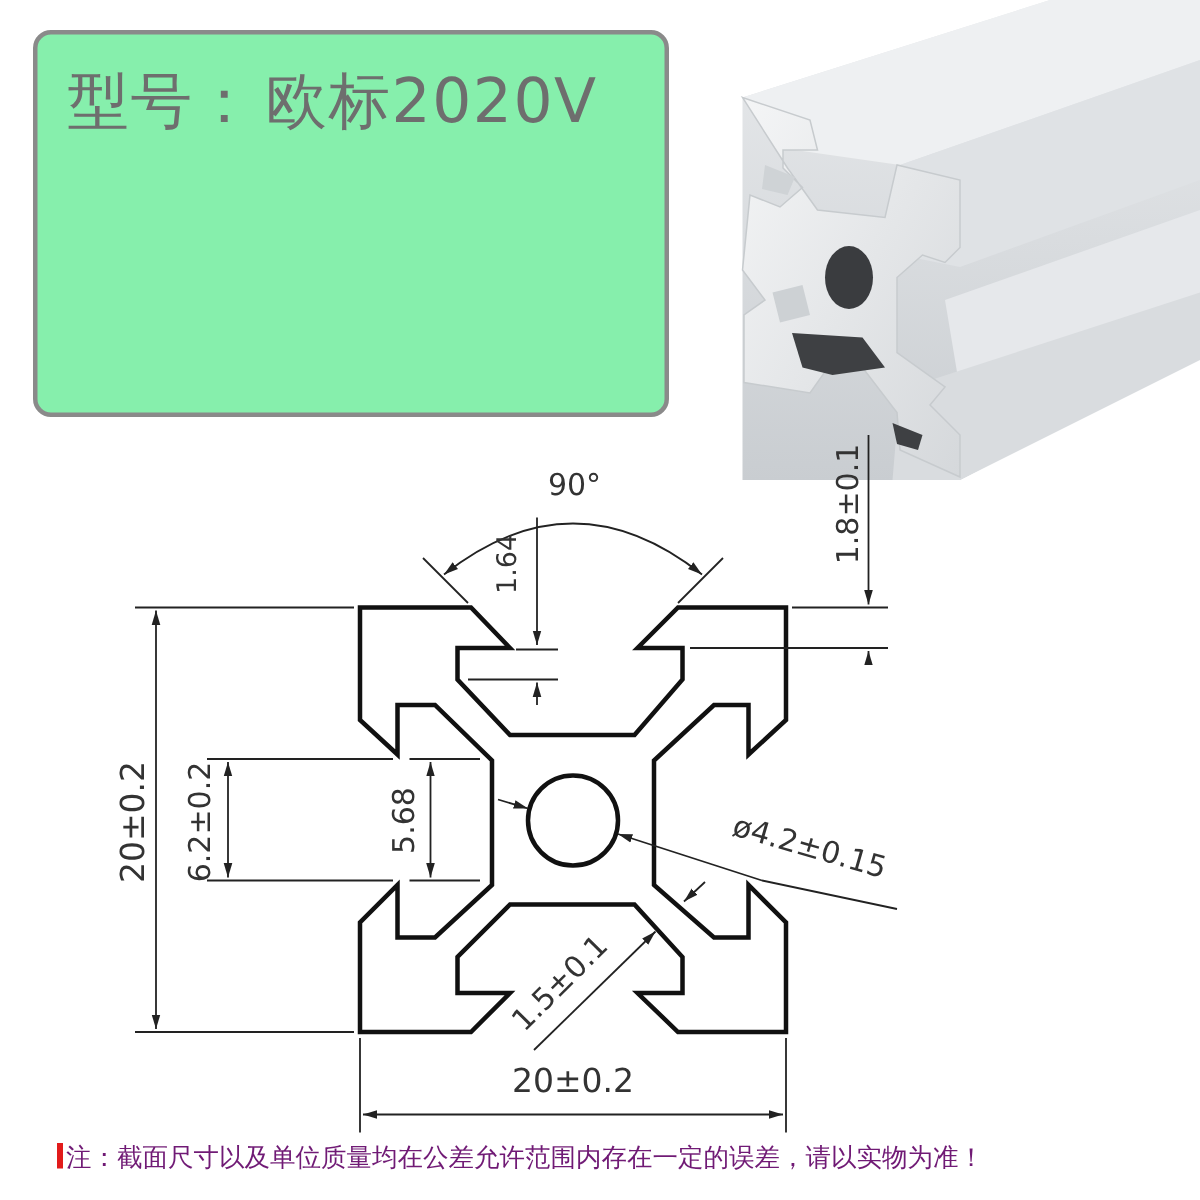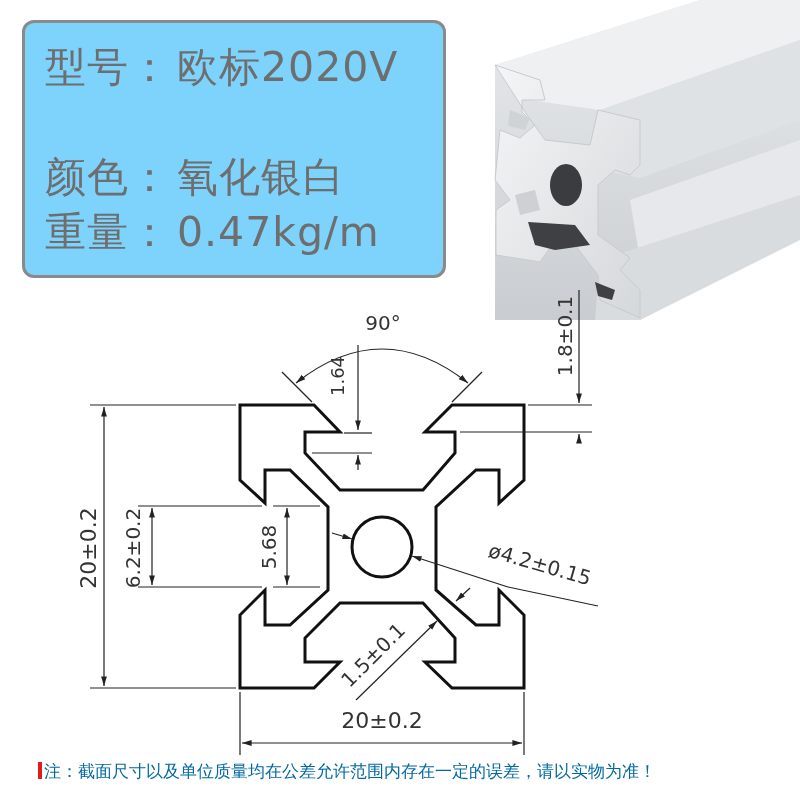--- a/index.html
+++ b/index.html
@@ -1,43 +1,37 @@
 <!DOCTYPE html>
 <html><head>
 <meta charset="utf-8">
 <style>
   html, body { margin:0; padding:0; background:#ffffff; }
   body { width:800px; height:800px; position:relative; overflow:hidden; font-family:"DejaVu Sans", sans-serif; }
   .spec-box {
     position:absolute; left:22px; top:20px; width:424px; height:258px;
-    border:3px solid #8a8a8a; border-radius:12px; box-sizing:border-box; background:#7dd3fc;
+    border:3px solid #8a8a8a; border-radius:12px; box-sizing:border-box; background:#86efac;
   }
   .spec-row { position:absolute; left:20px; font-size:41px; color:#6e6e6e; line-height:48px; white-space:nowrap; letter-spacing:1px; }
   .spec-row .k { display:inline-block; }
   .spec-row .v { display:inline-block; margin-left:6px; }
   .photo { position:absolute; left:486px; top:0; width:314px; height:320px; }
   .drawing { position:absolute; left:0; top:280px; width:800px; height:480px; }
   .note {
-    position:absolute; left:6px; top:760px; font-size:17px; color:#0369a1; white-space:nowrap;padding-left:32px;
+    position:absolute; left:6px; top:760px; font-size:17px; color:#701a75; white-space:nowrap;padding-left:32px;
   }
   .note .bar { display:inline-block; width:4px; height:17px; background:#e21b1b; vertical-align:-2px; margin-right:2px; }
   svg text { font-family:"DejaVu Sans", sans-serif; fill:#333; }
 </style>
 </head>
 <body>
 
 <div class="spec-box">
   <div class="spec-row" style="top:20px">
     <span class="k">型号：</span><span class="v">欧标2020V</span>
-  </div>
-  <div class="spec-row" style="top:130px">
-    <span class="k">颜色：</span><span class="v">氧化银白</span>
-  </div>
-  <div class="spec-row" style="top:185px">
-    <span class="k">重量：</span><span class="v">0.47kg/m</span>
   </div>
 </div>
 
 <svg class="photo" viewBox="486 0 314 320" xmlns="http://www.w3.org/2000/svg">
   <defs>
     <linearGradient id="alu1" x1="0" y1="0" x2="1" y2="1">
       <stop offset="0" stop-color="#f4f5f6"></stop>
         <stop offset="1" stop-color="#d5d8db"></stop>
     </linearGradient>
     <linearGradient id="alu2" x1="0" y1="0" x2="0" y2="1">

